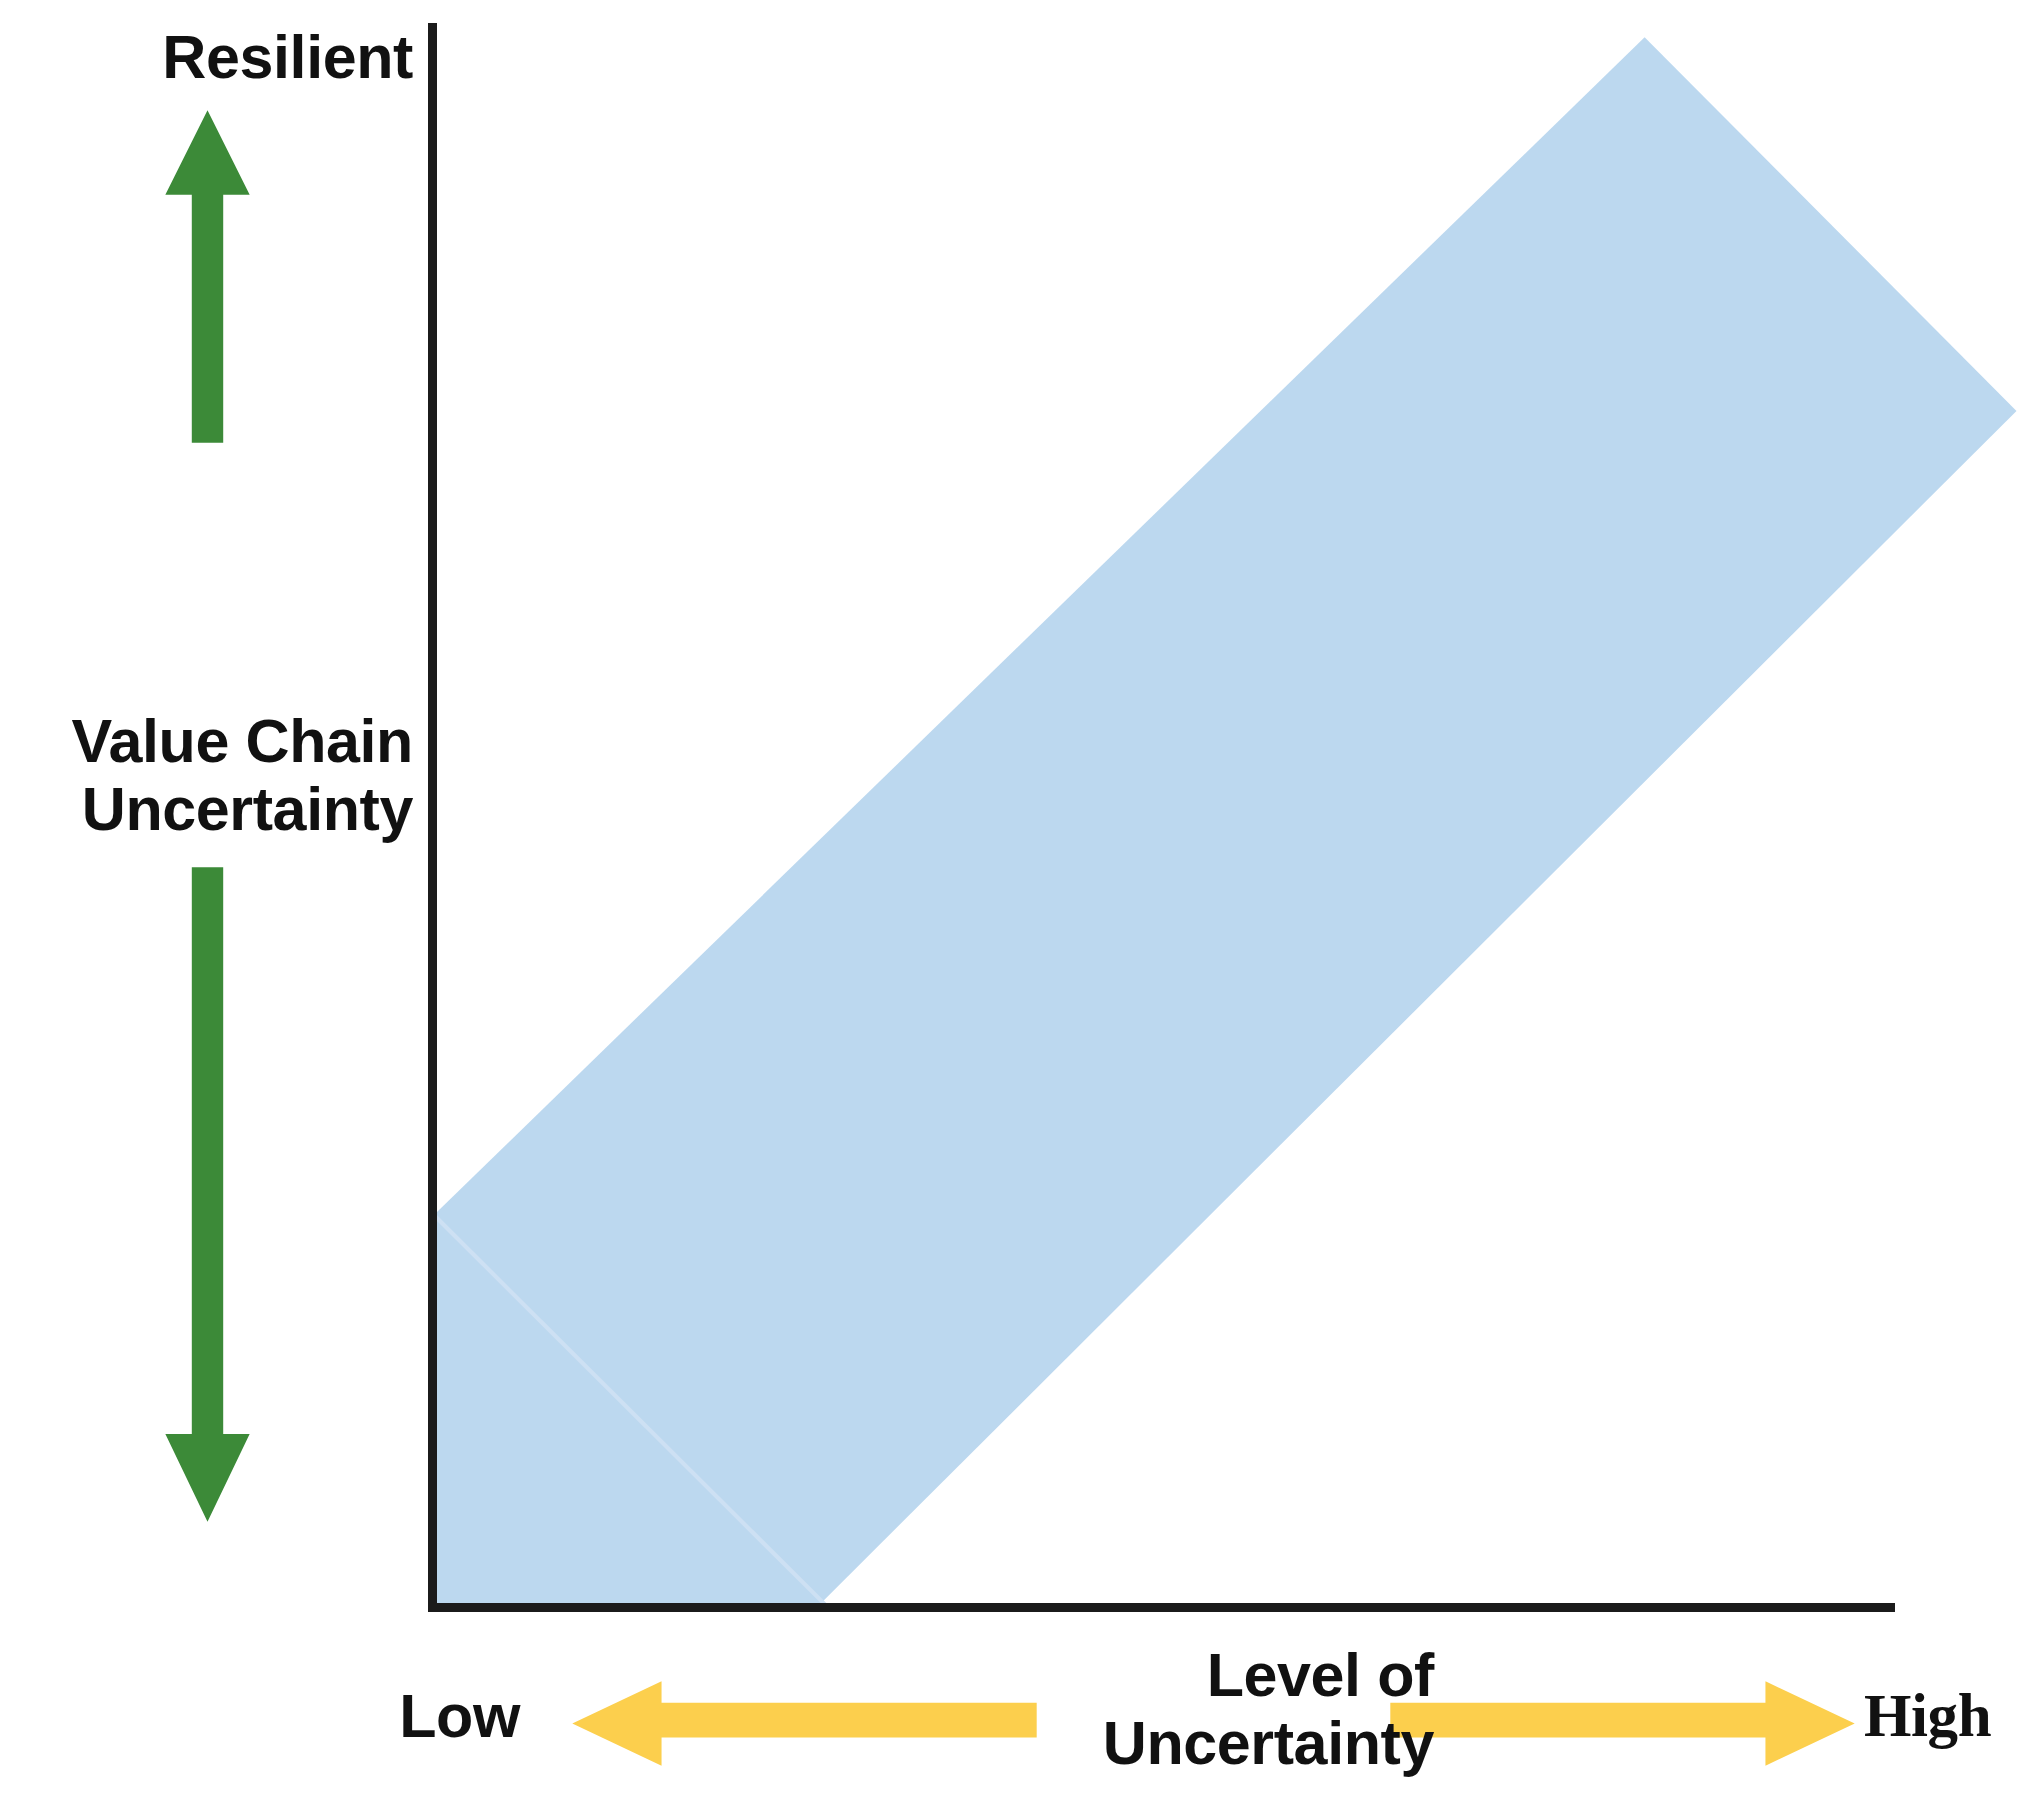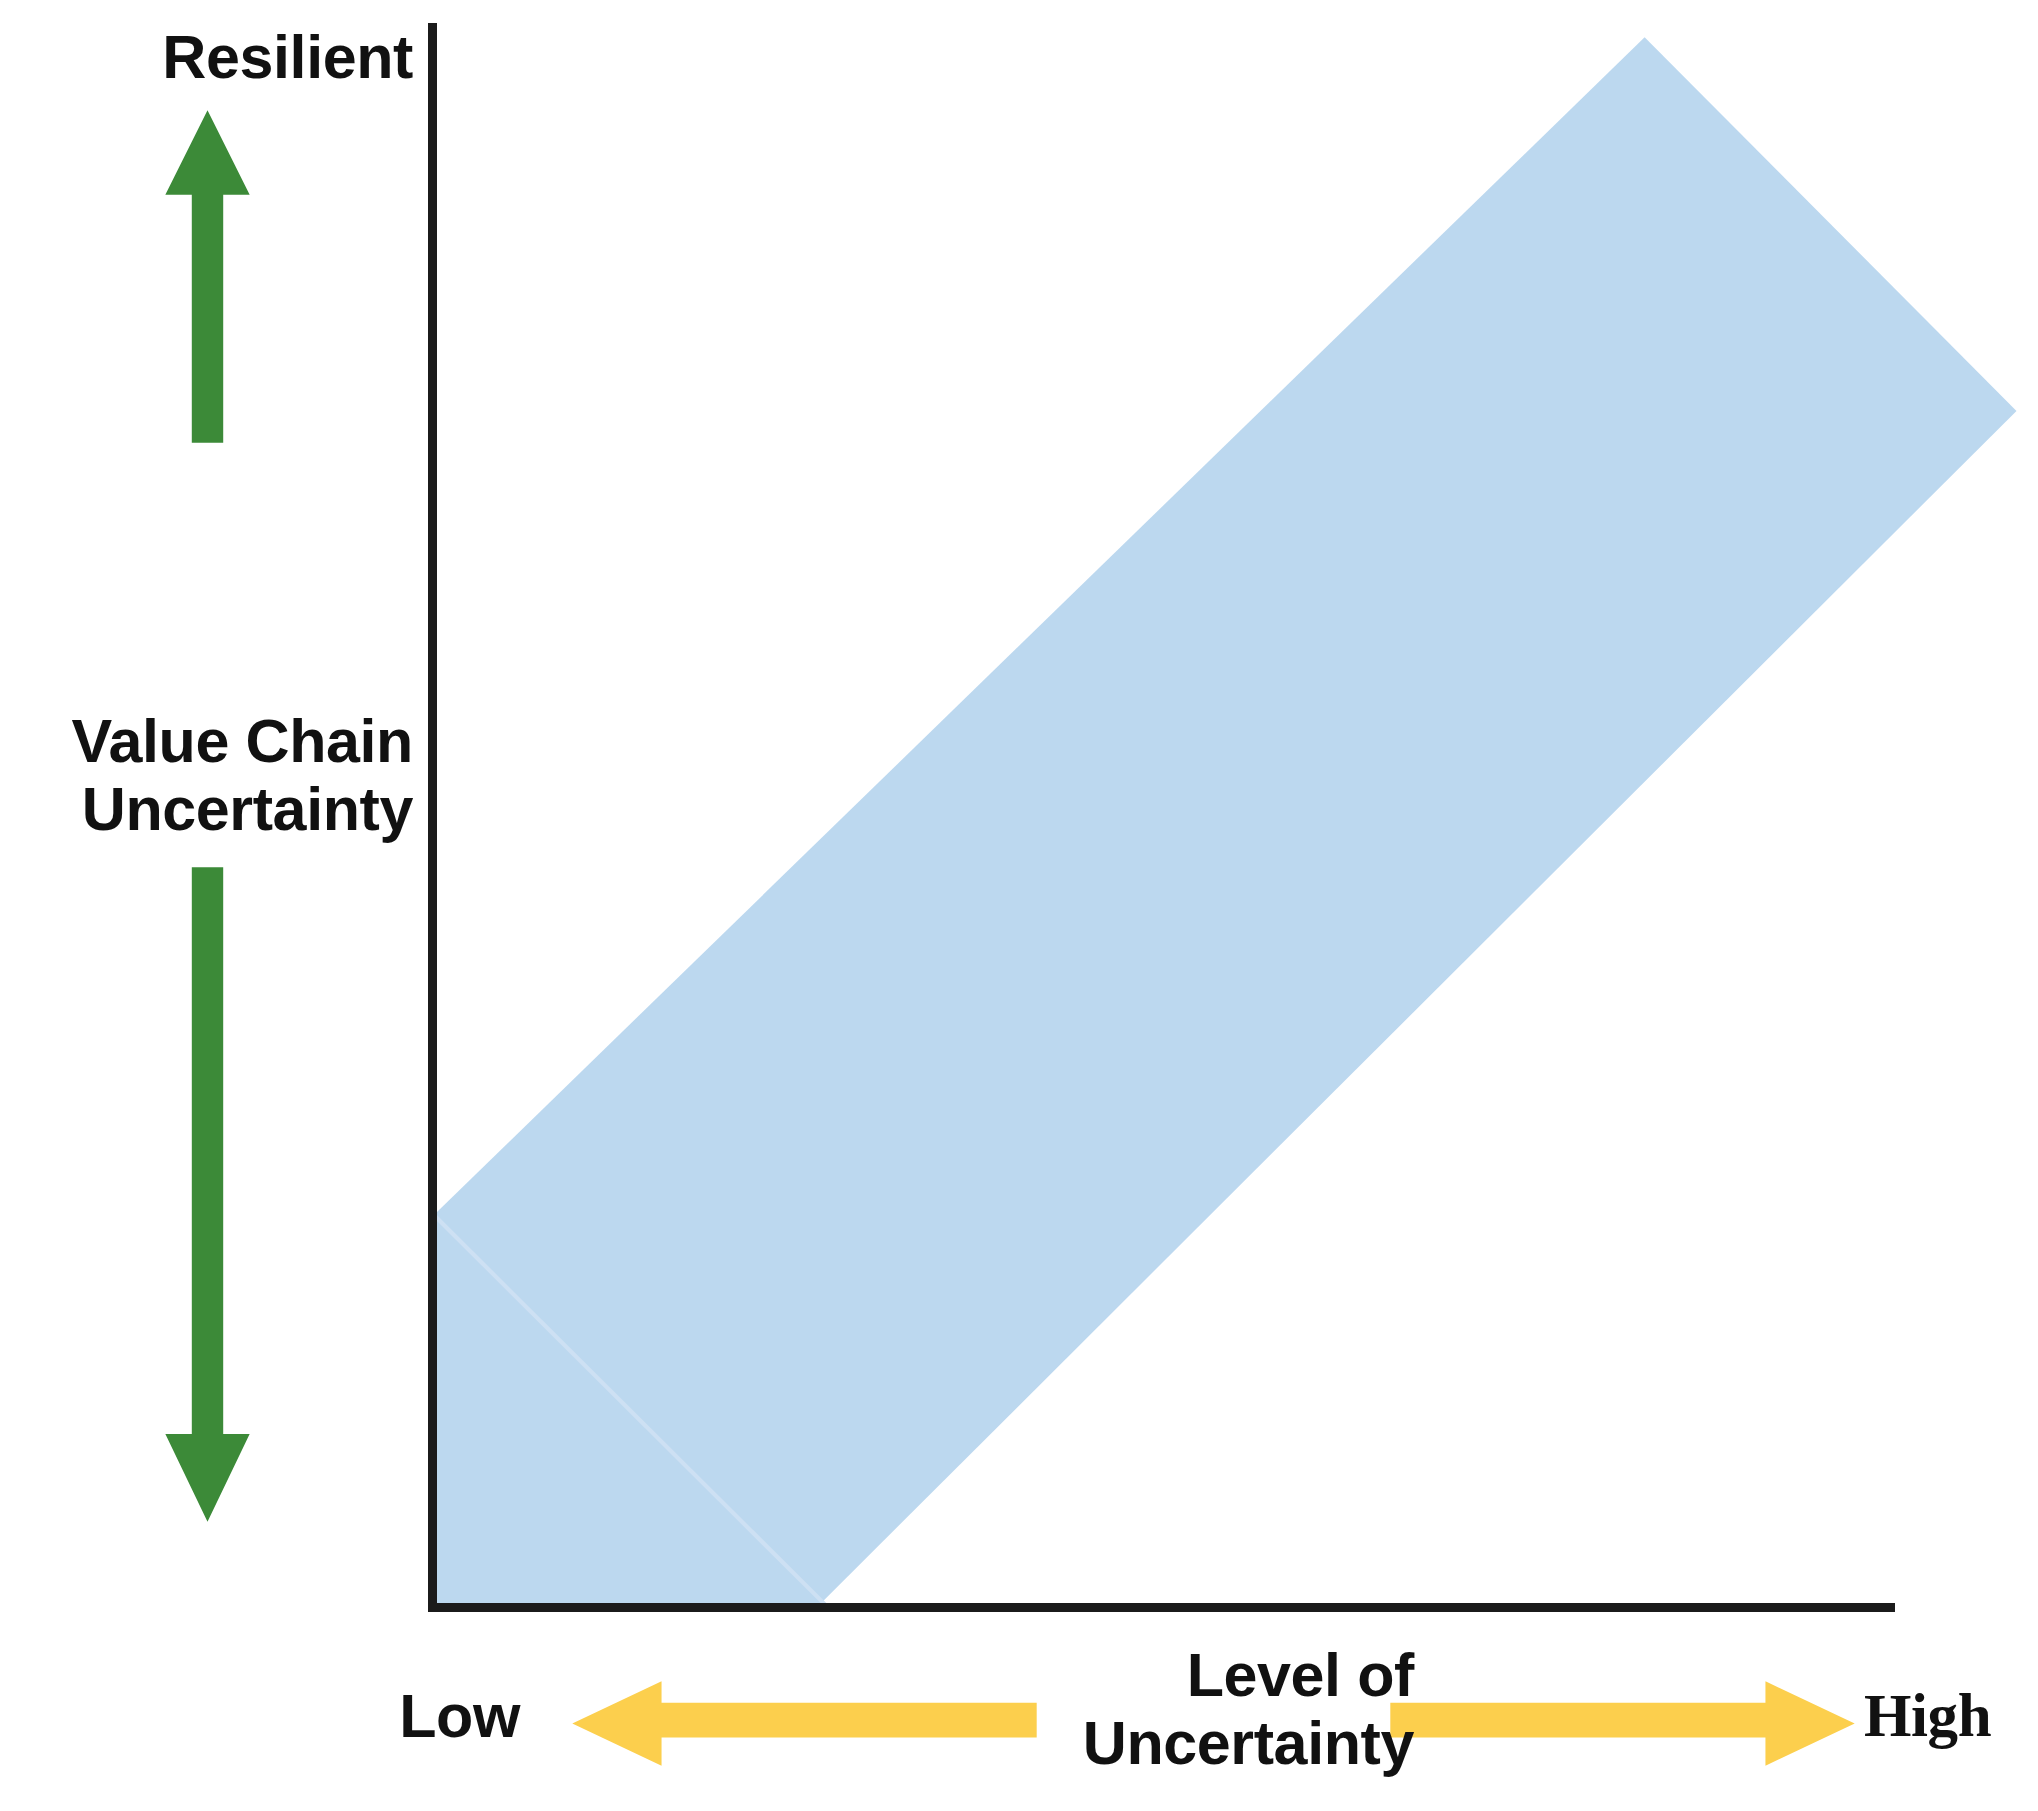--- a/index.html
+++ b/index.html
@@ -85,21 +85,21 @@
   }
   #label-high {
     left: 1864px;
     top: 1682px;
     width: 174px;
     font-size: 61px;
     text-align: left;
     font-family: Liberation Serif, serif;
   }
   #label-level-of-uncertainty {
-    left: 968px;
+    left: 988px;
     top: 1641px;
     width: 446px;
     font-size: 61px;
   }
 
   
   #label-zone {
     left: 926px;
     top: 752px;
     width: 546px;

